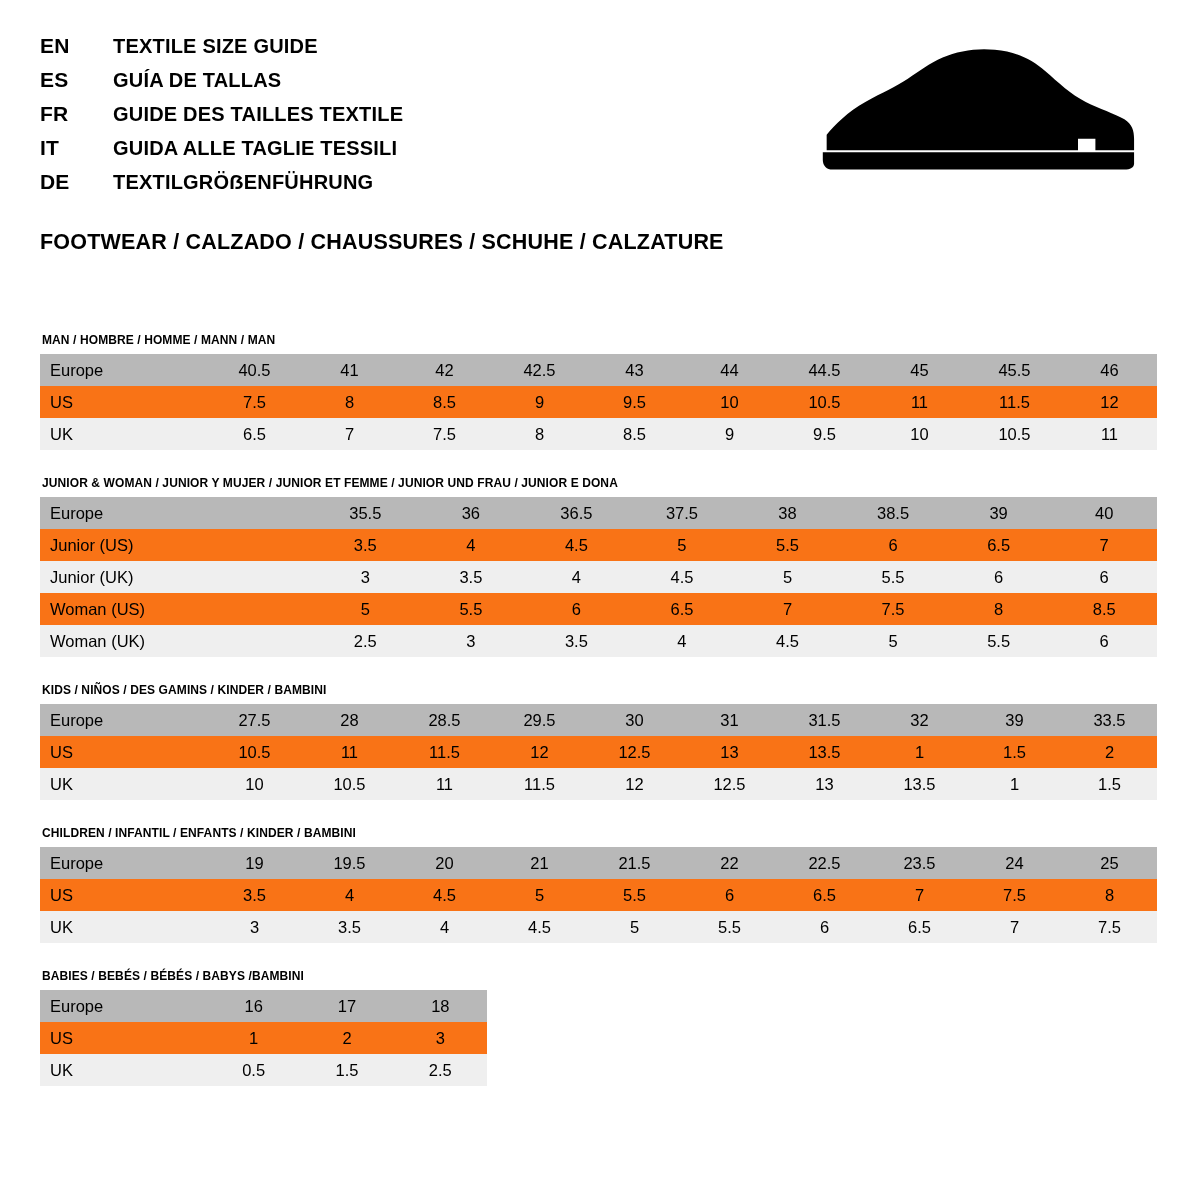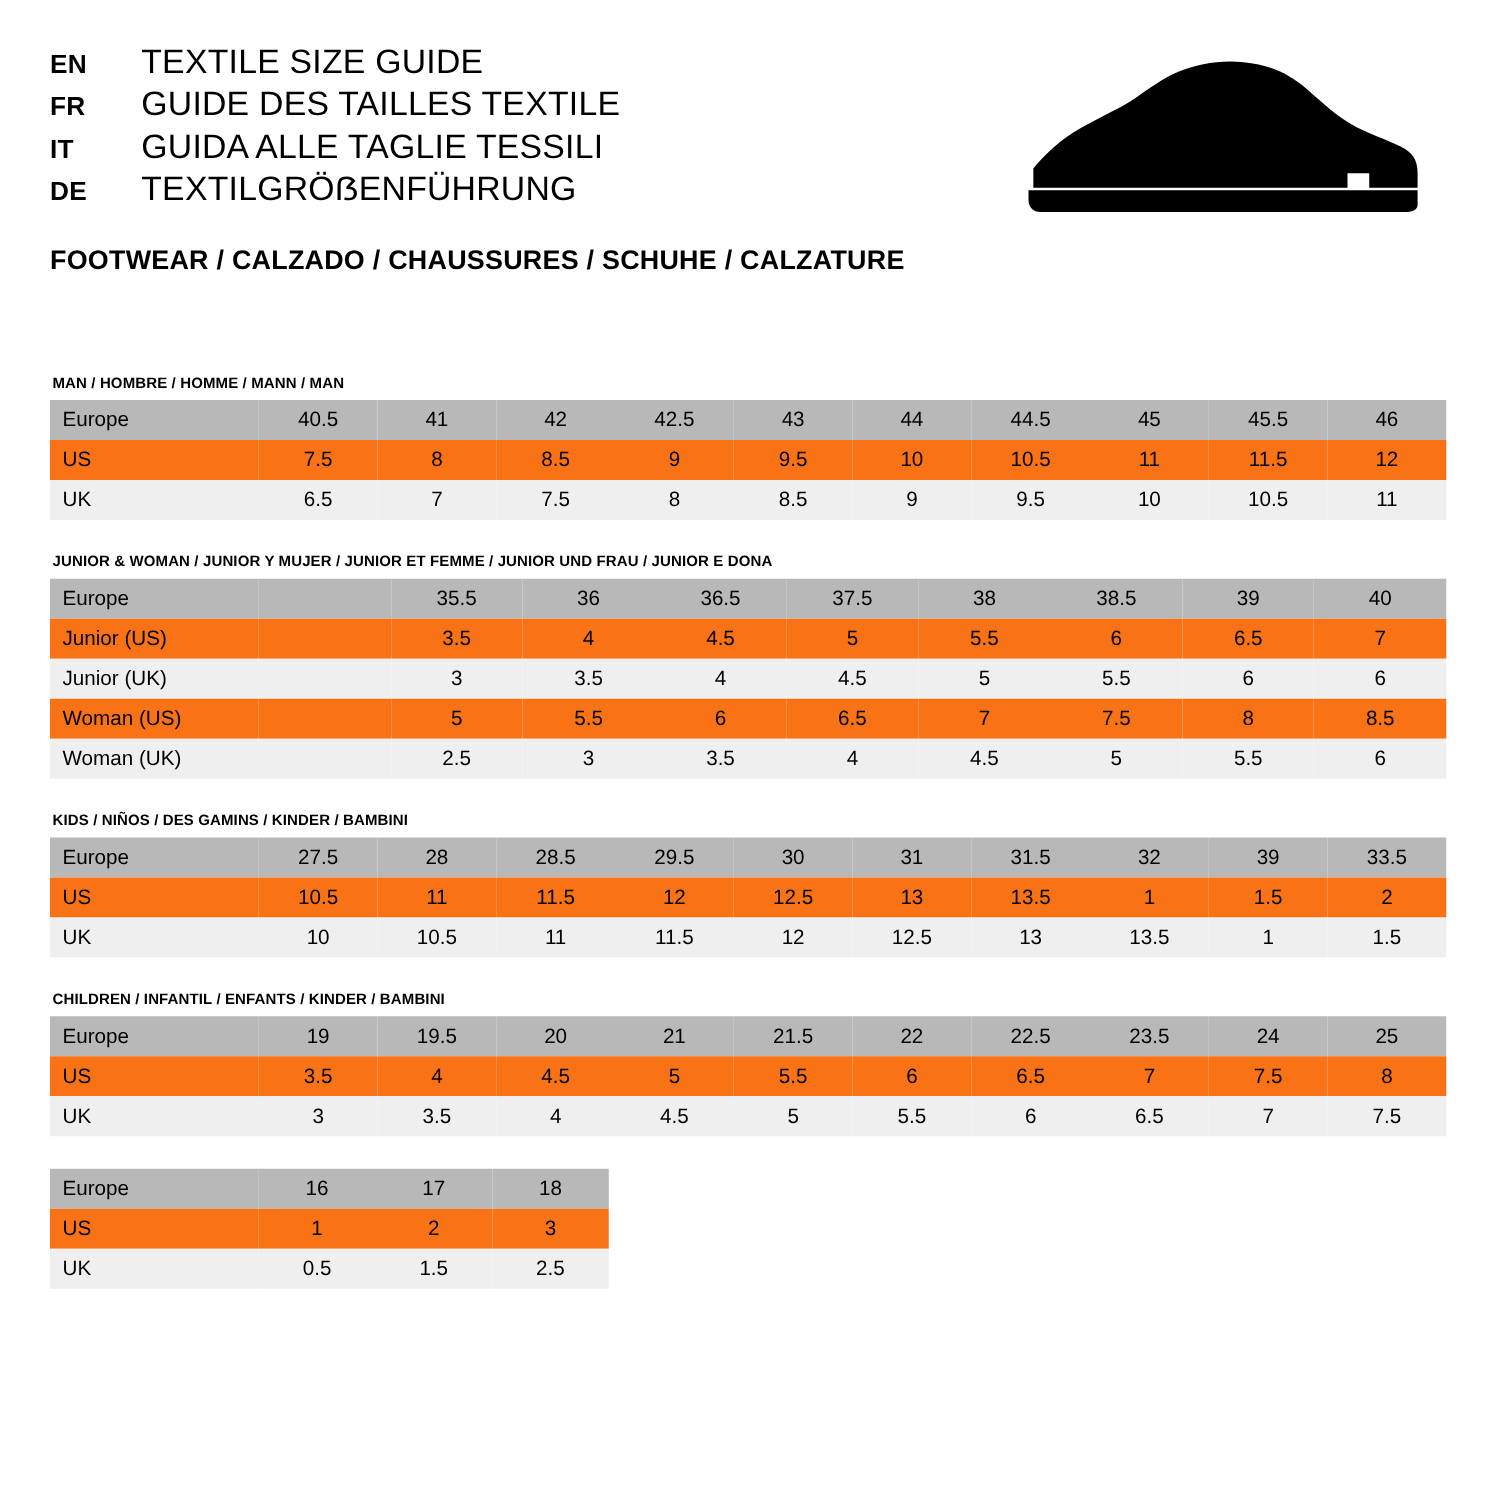--- a/index.html
+++ b/index.html
@@ -37,22 +37,22 @@
     align-items: baseline;
     height: 34px;
   }
   .lang-code {
     width: 73px;
     font-size: 21px;
     font-weight: bold;
     letter-spacing: 0.2px;
   }
   .lang-text {
-    font-size: 27px;
-    font-weight: normal;
+    font-size: 20px;
+    font-weight: bold;
     letter-spacing: 0.2px;
   }
   .section-line {
     margin-top: 26px;
     font-size: 21.5px;
     font-weight: bold;
     letter-spacing: 0.2px;
   }
 
   .shoe-icon {
@@ -113,20 +113,24 @@
 </head>
 <body>
 
 <div class="page">
 
   <div class="header-block">
     <ul class="lang-list">
       <li class="lang-row">
         <span class="lang-code">EN</span>
         <span class="lang-text">TEXTILE SIZE GUIDE</span>
+      </li>
+      <li class="lang-row">
+        <span class="lang-code">ES</span>
+        <span class="lang-text">GUÍA DE TALLAS</span>
       </li>
       <li class="lang-row">
         <span class="lang-code">FR</span>
         <span class="lang-text">GUIDE DES TAILLES TEXTILE</span>
       </li>
       <li class="lang-row">
         <span class="lang-code">IT</span>
         <span class="lang-text">GUIDA ALLE TAGLIE TESSILI</span>
       </li>
       <li class="lang-row">
@@ -351,20 +355,21 @@
           <td>6</td>
           <td>6.5</td>
           <td>7</td>
           <td>7.5</td>
         </tr>
       </tbody>
         </table>
     </div>
 
     <div class="table-block">
+      <div class="table-title">BABIES / BEBÉS / BÉBÉS / BABYS /BAMBINI</div>
       <table class="narrow">
         <tbody>
             <tr class="head">
           <td class="label">Europe</td>
           <td>16</td>
           <td>17</td>
           <td>18</td>
         </tr>
         <tr class="odd">
           <td class="label">US</td>

